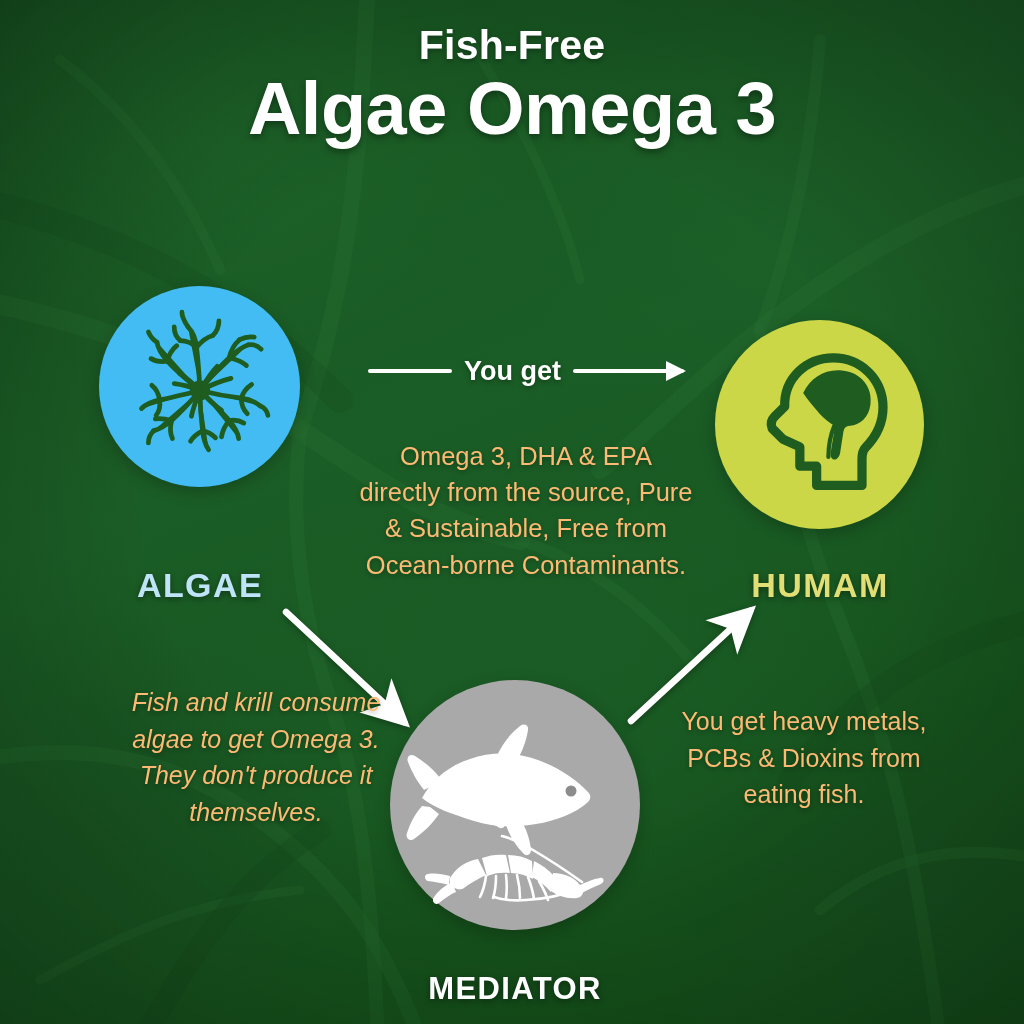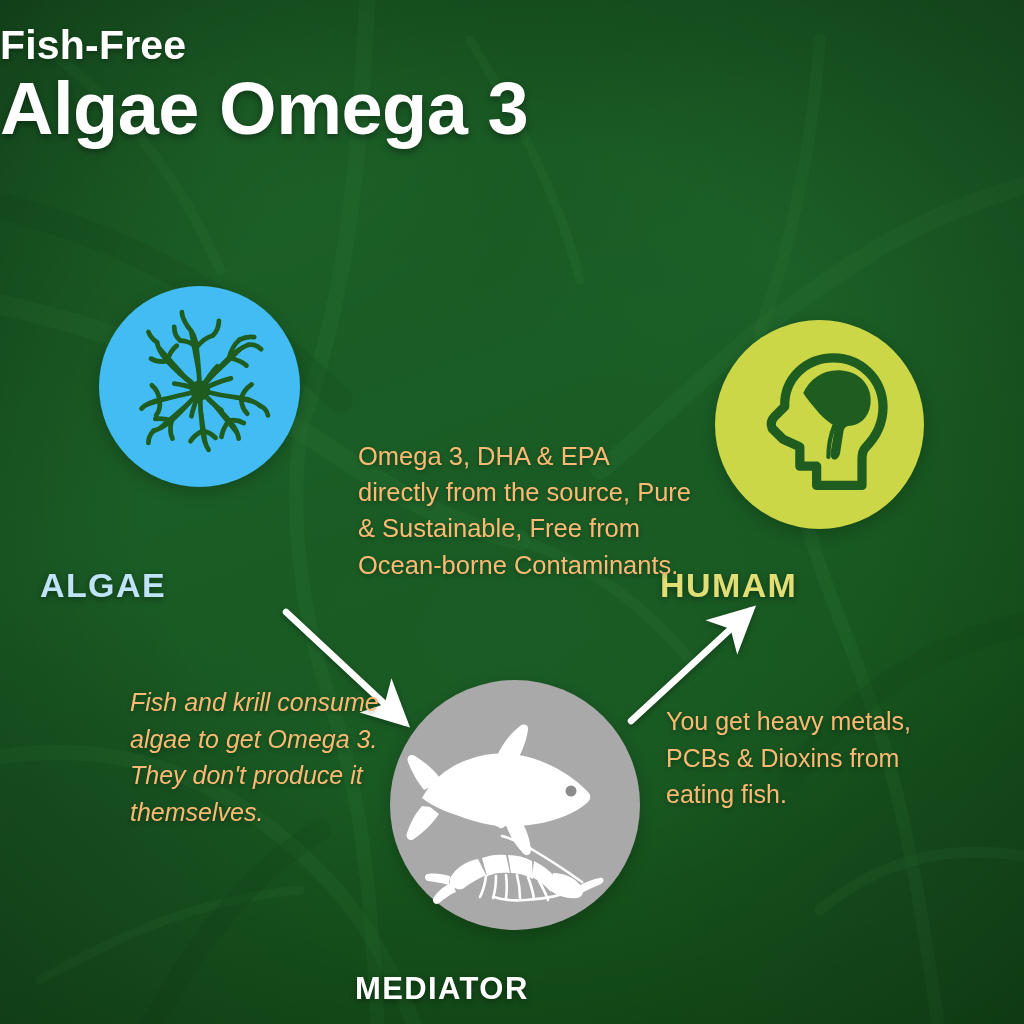--- a/index.html
+++ b/index.html
@@ -13,21 +13,21 @@
       radial-gradient(ellipse 46% 34% at 78% 22%, #1c5f27 0%, rgba(28,95,39,0) 64%),
       radial-gradient(ellipse 55% 40% at 50% 62%, #1b5c26 0%, rgba(27,92,38,0) 66%),
       radial-gradient(ellipse 44% 34% at 12% 80%, #195522 0%, rgba(25,85,34,0) 65%),
       radial-gradient(ellipse 44% 34% at 88% 86%, #17511f 0%, rgba(23,81,31,0) 65%),
       linear-gradient(160deg,#175420 0%,#1b5d26 40%,#145018 100%);}
   #bg-veins{position:absolute;inset:0;opacity:.50;}
   #bg-vig{position:absolute;inset:0;background:
       radial-gradient(ellipse 78% 72% at 50% 48%, rgba(0,0,0,0) 46%, rgba(0,0,0,.30) 100%);}
 
   .abs{position:absolute;}
-  .ctr{}
+  .ctr{text-align:center;}
 
   
   #title-block{left:0;right:0;top:24px;}
   #kicker{font-size:41px;font-weight:600;color:#ffffff;letter-spacing:.2px;
           text-shadow:0 2px 5px rgba(0,0,0,.33);line-height:1.05;}
   #maintitle{font-size:74px;font-weight:800;color:#ffffff;letter-spacing:-.5px;
           margin-top:2px;text-shadow:0 3px 7px rgba(0,0,0,.38);line-height:1.08;}
   #subtitle{font-size:38px;font-weight:400;color:#f2f6f1;margin-top:10px;
           letter-spacing:.3px;text-shadow:0 2px 5px rgba(0,0,0,.33);line-height:1.1;}
 
@@ -229,18 +229,23 @@
         <path d="M106,196 C106,204 105,212 103,218"></path>
         <path d="M116,195 C117,203 117,211 116,218"></path>
         <path d="M127,195 C129,203 130,211 130,218"></path>
         <path d="M138,197 C141,205 143,212 144,219"></path>
         <path d="M149,201 C153,208 156,214 158,220"></path>
       </g>
     </svg>
   </div>
   <div id="mediator-label" class="abs ctr node-label">MEDIATOR</div>
 
+  <div id="yg-row" class="abs">
+    <div id="yg-line-left" class="yg-line"></div>
+    <div id="yg-text">You get</div>
+    <div id="yg-arrow"></div>
+  </div>
 
   <div id="center-text" class="abs ctr body-text">Omega 3, DHA &amp; EPA directly from the source, Pure &amp; Sustainable, Free from Ocean-borne Contaminants.</div>
   <div id="left-text" class="abs ctr body-text">Fish and krill consume algae to get Omega 3. They don't produce it themselves.</div>
   <div id="right-text" class="abs ctr body-text">You get heavy metals, PCBs &amp; Dioxins from eating fish.</div>
 
 </div>
 
 </body></html>

